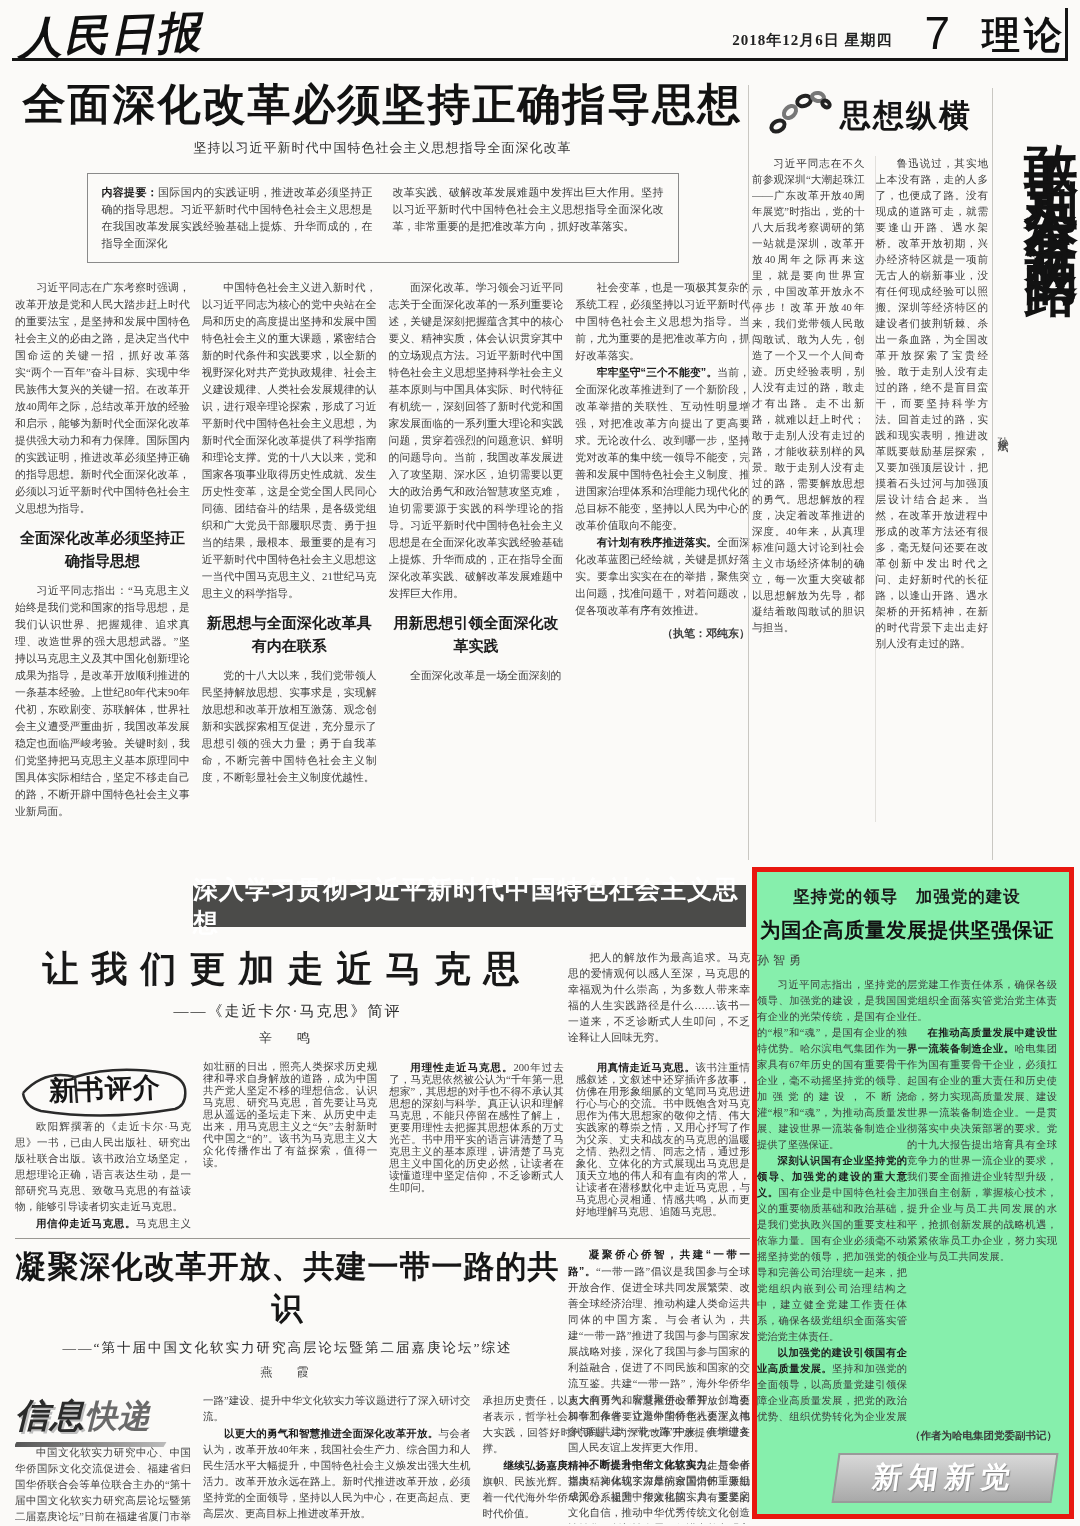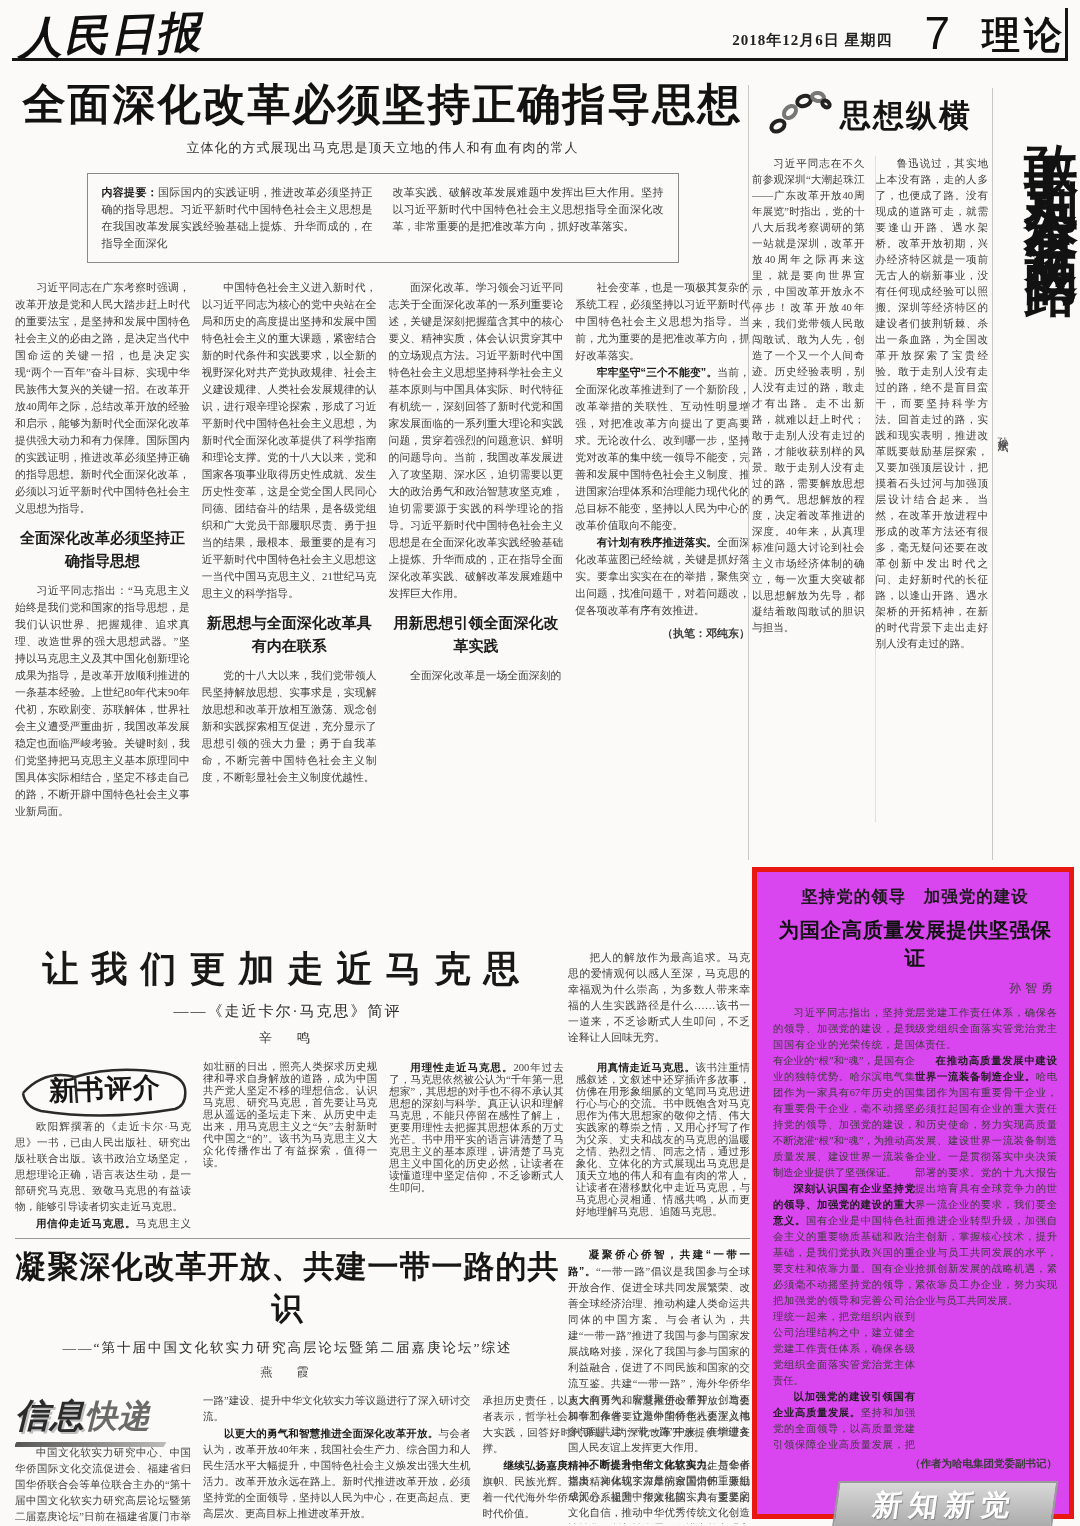--- a/index.html
+++ b/index.html
@@ -43,26 +43,26 @@
   .sx-col{flex:1;font-size:10.6px;line-height:16px;overflow:hidden;}
   .sx-col + .sx-col{border-left:1px solid #e2e0dc;}
   .vstrip{position:absolute;left:992px;top:88px;width:88px;height:772px;border-left:1px solid #c9c7c2;}
   .vtitle{position:absolute;right:2px;top:14px;writing-mode:vertical-rl;text-orientation:upright;
           font-family:"Liberation Sans",sans-serif;font-weight:900;font-size:54px;color:#121212;
           letter-spacing:12px;line-height:1;}
   .vbyline{position:absolute;left:2px;top:44%;writing-mode:vertical-rl;text-orientation:upright;
            font-size:11px;color:#444;letter-spacing:2px;}
   
   .redbox{position:absolute;left:752px;top:867px;width:322px;height:652px;border:5px solid #e8170f;
-          box-sizing:border-box;padding:10px 12px 8px 16px;background:#d946ef;}
+          box-sizing:border-box;padding:10px 12px 8px 0;background:#86efac;}
   .rb-kicker{font-family:"Liberation Sans",sans-serif;font-weight:700;font-size:16.5px;text-align:center;
              color:#1a1a1a;letter-spacing:1px;margin-top:4px;}
   .rb-headline{font-family:"Liberation Sans",sans-serif;font-weight:900;font-size:20.5px;text-align:center;
                color:#111;margin-top:8px;letter-spacing:0.5px;}
-  .rb-byline{text-align:right;font-size:12px;margin:8px 0 8px 0;letter-spacing:4px;}
+  .rb-byline{text-align:left;font-size:12px;margin:8px 0 8px 0;letter-spacing:4px;}
   .rb-cols{display:flex;gap:0;height:448px;overflow:hidden;}
   .rb-col{flex:1;font-size:10.3px;line-height:16px;overflow:hidden;}
   .rb-note{text-align:right;text-indent:0;font-size:10.5px;font-family:"Liberation Sans",sans-serif;
            font-weight:700;margin-top:4px;}
   .xz-logo{margin:10px 2px 0 auto;width:216px;height:46px;background:linear-gradient(180deg,#d8d8d8,#a9a9a9);
            border:2px solid #9a9a9a;transform:skewX(-8deg);display:flex;align-items:center;justify-content:center;
            color:#fff;font-family:"Liberation Sans",sans-serif;font-weight:900;font-size:29px;letter-spacing:7px;
            text-shadow:1px 1px 1px #7e7e7e;}
   
   .marx{position:absolute;left:15px;top:945px;width:735px;height:288px;}
@@ -108,28 +108,28 @@
   <div class="header-right">
     <span class="pub-date">2018年12月6日  星期四</span>
     <span class="page-num">7</span>
     <span class="section-name">理论</span>
   </div>
   <div class="head-rule"></div>
   <div class="head-rule2"></div>
 
   <div class="lead">
     <div class="lead-headline">全面深化改革必须坚持正确指导思想</div>
-    <div class="lead-byline">立体化的方式展现出马克思是顶天立地的伟人和有血有肉的常人</div>
+    <div class="lead-byline">坚持以习近平新时代中国特色社会主义思想指导全面深化改革</div>
     <div class="abstract">
       <div><strong class="runin">内容提要：</strong><span>国际国内的实践证明，推进改革必须坚持正确的指导思想。习近平新时代中国特色社会主义思想是在我国改革发展实践经验基础上提炼、升华而成的，在指导全面深化</span></div>
       <div>改革实践、破解改革发展难题中发挥出巨大作用。坚持以习近平新时代中国特色社会主义思想指导全面深化改革，非常重要的是把准改革方向，抓好改革落实。</div>
     </div>
     <div class="lead-cols body-sm">
       <div class="lead-col">
-        <p>习近平同志在广东考察时强调，改革开放是党和人民大踏步赶上时代的重要法宝，是坚持和发展中国特色社会主义的必由之路，是决定当代中国命运的关键一招，也是决定实现“两个一百年”奋斗目标、实现中华民族伟大复兴的关键一招。在改革开放40周年之际，总结改革开放的经验和启示，能够为新时代全面深化改革提供强大动力和有力保障。国际国内的实践证明，推进改革必须坚持正确的指导思想。新时代全面深化改革，必须以习近平新时代中国特色社会主义思想为指导。</p>
+        <p>习近平同志在广东考察时强调，改革开放是党和人民大踏步赶上时代的重要法宝，是坚持和发展中国特色社会主义的必由之路，是决定当代中国命运的关键一招，抓好改革落实“两个一百年”奋斗目标、实现中华民族伟大复兴的关键一招。在改革开放40周年之际，总结改革开放的经验和启示，能够为新时代全面深化改革提供强大动力和有力保障。国际国内的实践证明，推进改革必须坚持正确的指导思想。新时代全面深化改革，必须以习近平新时代中国特色社会主义思想为指导。</p>
         <div class="colhead">全面深化改革必须坚持正确指导思想</div>
         <p>习近平同志指出：“马克思主义始终是我们党和国家的指导思想，是我们认识世界、把握规律、追求真理、改造世界的强大思想武器。”坚持以马克思主义及其中国化创新理论成果为指导，是改革开放顺利推进的一条基本经验。上世纪80年代末90年代初，东欧剧变、苏联解体，世界社会主义遭受严重曲折，我国改革发展稳定也面临严峻考验。关键时刻，我们党坚持把马克思主义基本原理同中国具体实际相结合，坚定不移走自己的路，不断开辟中国特色社会主义事业新局面。</p>
       </div>
       <div class="lead-col">
         <p>中国特色社会主义进入新时代，以习近平同志为核心的党中央站在全局和历史的高度提出坚持和发展中国特色社会主义的重大课题，紧密结合新的时代条件和实践要求，以全新的视野深化对共产党执政规律、社会主义建设规律、人类社会发展规律的认识，进行艰辛理论探索，形成了习近平新时代中国特色社会主义思想，为新时代全面深化改革提供了科学指南和理论支撑。党的十八大以来，党和国家各项事业取得历史性成就、发生历史性变革，这是全党全国人民同心同德、团结奋斗的结果，是各级党组织和广大党员干部履职尽责、勇于担当的结果，最根本、最重要的是有习近平新时代中国特色社会主义思想这一当代中国马克思主义、21世纪马克思主义的科学指导。</p>
         <div class="colhead">新思想与全面深化改革具有内在联系</div>
         <p>党的十八大以来，我们党带领人民坚持解放思想、实事求是，实现解放思想和改革开放相互激荡、观念创新和实践探索相互促进，充分显示了思想引领的强大力量；勇于自我革命，不断完善中国特色社会主义制度，不断彰显社会主义制度优越性。</p>
       </div>
       <div class="lead-col">
         <p>面深化改革。学习领会习近平同志关于全面深化改革的一系列重要论述，关键是深刻把握蕴含其中的核心要义、精神实质，体会认识贯穿其中的立场观点方法。习近平新时代中国特色社会主义思想坚持科学社会主义基本原则与中国具体实际、时代特征有机统一，深刻回答了新时代党和国家发展面临的一系列重大理论和实践问题，贯穿着强烈的问题意识、鲜明的问题导向。当前，我国改革发展进入了攻坚期、深水区，迫切需要以更大的政治勇气和政治智慧攻坚克难，迫切需要源于实践的科学理论的指导。习近平新时代中国特色社会主义思想是在全面深化改革实践经验基础上提炼、升华而成的，正在指导全面深化改革实践、破解改革发展难题中发挥巨大作用。</p>
@@ -138,20 +138,21 @@
       </div>
       <div class="lead-col">
         <p>社会变革，也是一项极其复杂的系统工程，必须坚持以习近平新时代中国特色社会主义思想为指导。当前，尤为重要的是把准改革方向，抓好改革落实。</p>
         <p><strong class="runin">牢牢坚守“三个不能变”。</strong><span>当前，全面深化改革推进到了一个新阶段，改革举措的关联性、互动性明显增强，对把准改革方向提出了更高要求。无论改什么、改到哪一步，坚持党对改革的集中统一领导不能变，完善和发展中国特色社会主义制度、推进国家治理体系和治理能力现代化的总目标不能变，坚持以人民为中心的改革价值取向不能变。</span></p>
         <p><strong class="runin">有计划有秩序推进落实。</strong><span>全面深化改革蓝图已经绘就，关键是抓好落实。要拿出实实在在的举措，聚焦突出问题，找准问题干，对着问题改，促各项改革有序有效推进。</span></p>
         <p class="sig"><b>（执笔：邓纯东）</b></p>
       </div>
     </div>
   </div>
 
+  <div class="banner">深入学习贯彻习近平新时代中国特色社会主义思想</div>
 
   <div class="vrule-main"></div>
 
   <div class="sixiang">
     <div class="sx-head">
       <span>
         <svg width="64" height="52" viewBox="0 0 64 52">
           <g fill="none" stroke="#222" stroke-width="4">
             <ellipse cx="10" cy="38" rx="7" ry="5" transform="rotate(-30 10 38)"></ellipse>
             <ellipse cx="22" cy="24" rx="7" ry="5" transform="rotate(-45 22 24)" stroke="#777"></ellipse>

